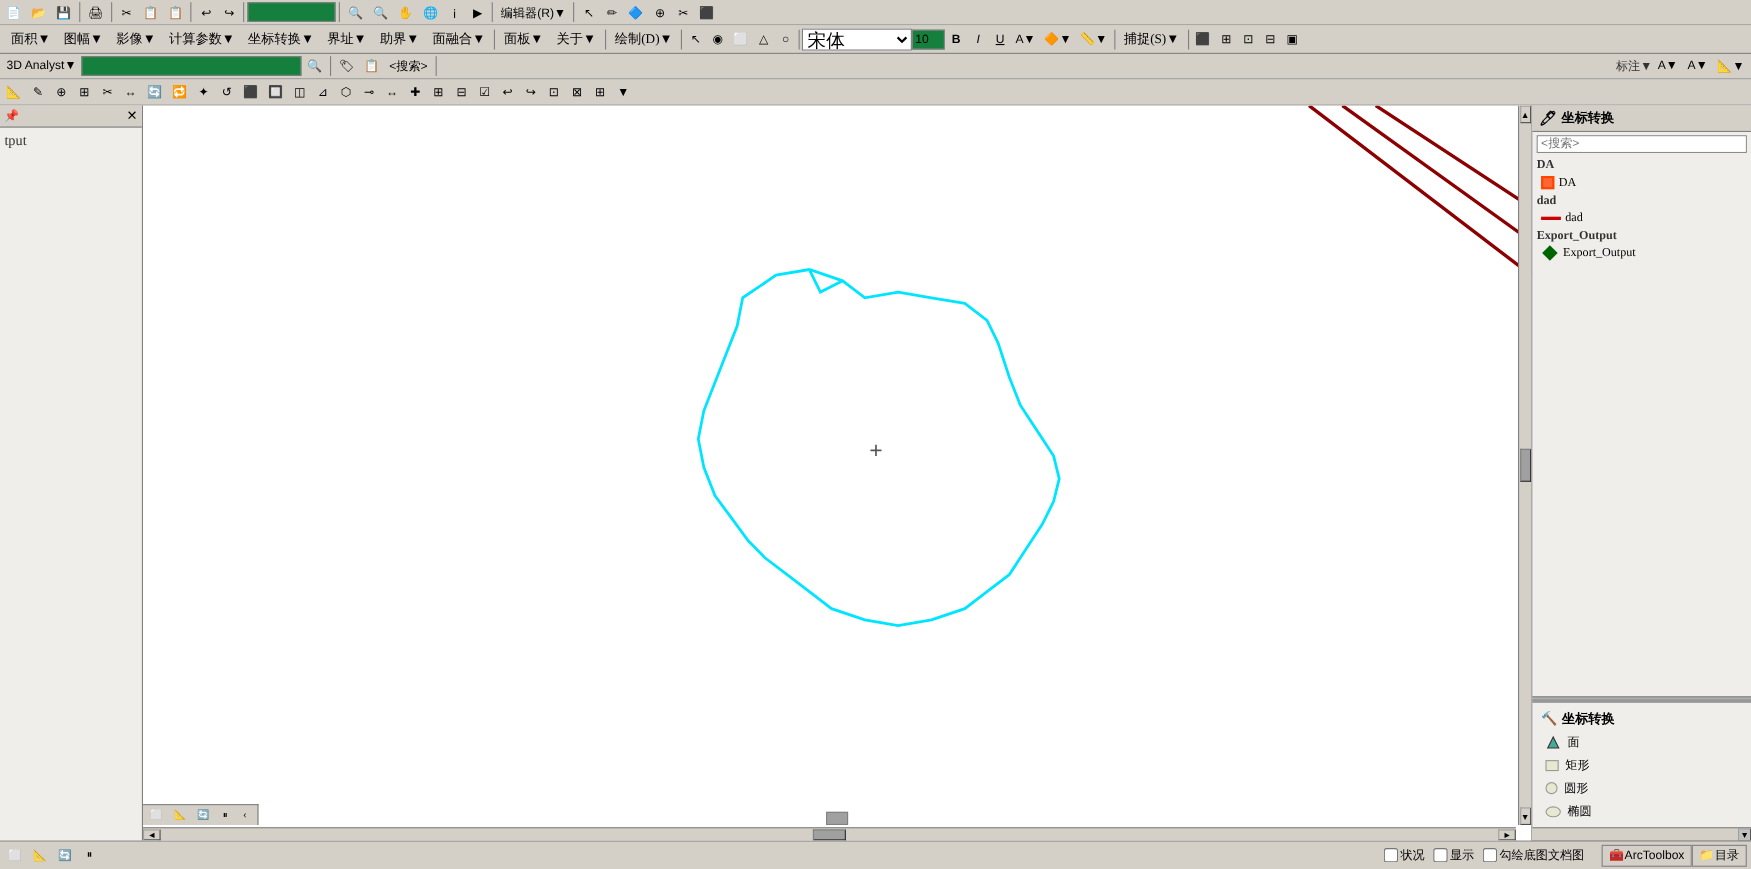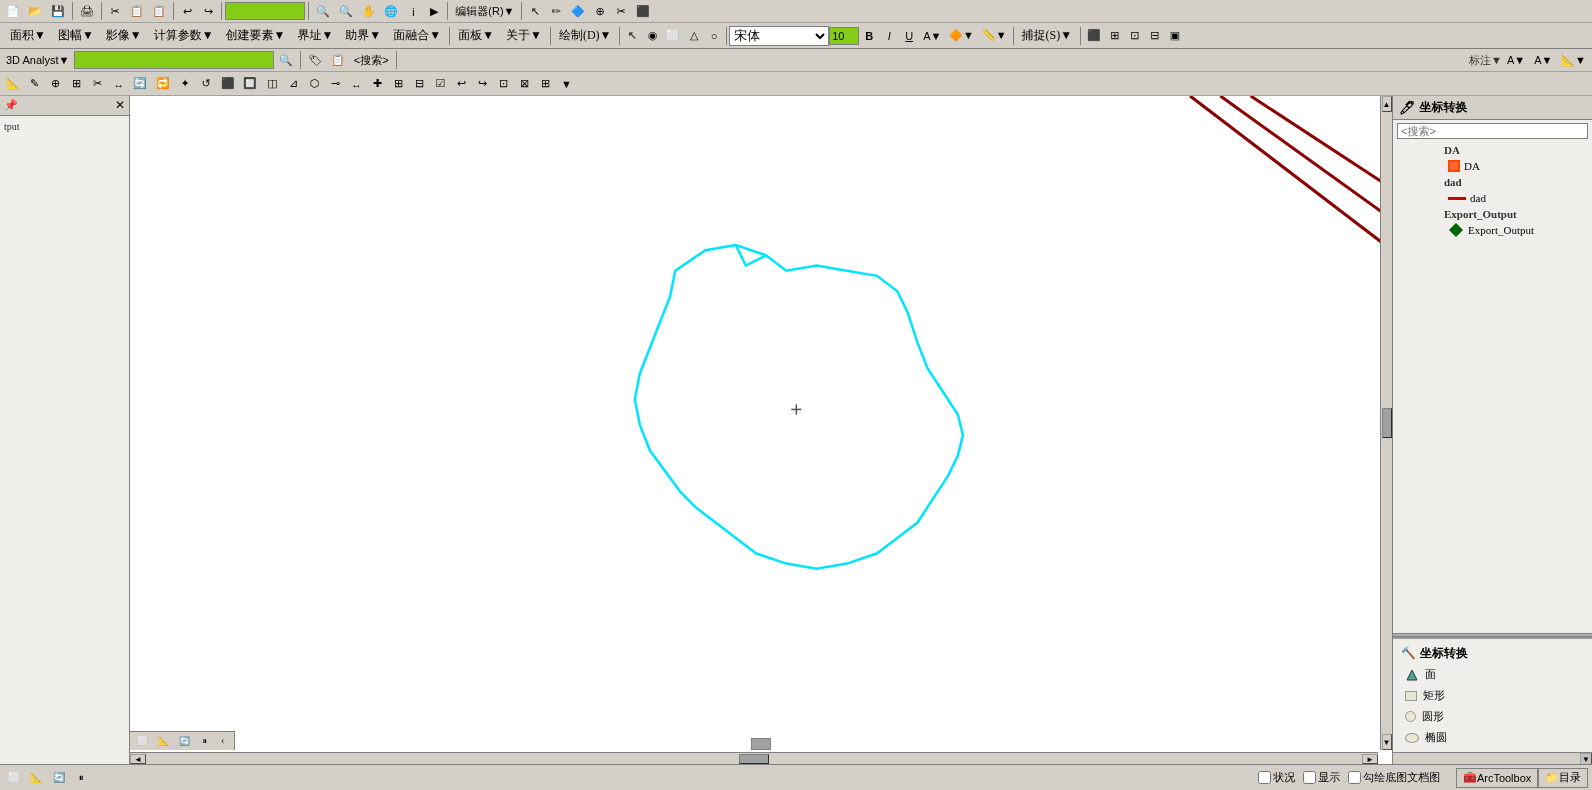--- a/index.html
+++ b/index.html
@@ -19,29 +19,29 @@
     }
     .toolbar-separator {
       width: 1px;
       height: 18px;
       background: #808080;
       margin: 0 2px;
     }
     .toolbar-input {
       height: 18px;
       border: 1px solid #808080;
-      background: #84cc16;
+      background: #15803d;
       font-size: 11px;
       padding: 0 2px;
     }
     .toolbar-select {
       height: 20px;
       border: 1px solid #808080;
       background: white;
-      font-size: 13px;
+      font-size: 17px;
     }
 
     
     .menubar {
       display: flex;
       align-items: center;
       background: #d4d0c8;
       padding: 2px 4px;
       border-bottom: 1px solid #808080;
       min-height: 22px;
@@ -74,21 +74,21 @@
       padding: 2px 4px;
       background: #d4d0c8;
       border-bottom: 1px solid #808080;
     }
     .left-panel-content {
       padding: 4px;
       font-size: 11px;
     }
     .panel-label {
       color: #333;
-      font-size: 10px;
+      font-size: 13px;
       text-align: center;
     }
 
     
     .map-canvas {
       flex: 1;
       background: white;
       position: relative;
       overflow: hidden;
     }
@@ -227,21 +227,21 @@
       <button class="toolbar-btn">⊕</button>
       <button class="toolbar-btn">✂</button>
       <button class="toolbar-btn">⬛</button>
     </div>
 
     <div class="menubar">
       <span class="menu-item">面积▼</span>
       <span class="menu-item">图幅▼</span>
       <span class="menu-item">影像▼</span>
       <span class="menu-item">计算参数▼</span>
-      <span class="menu-item">创建要素▼</span>
+      <span class="menu-item">坐标转换▼</span>
       <span class="menu-item">界址▼</span>
       <span class="menu-item">助界▼</span>
       <span class="menu-item">面融合▼</span>
       <div class="toolbar-separator"></div>
       <span class="menu-item">面板▼</span>
       <span class="menu-item">关于▼</span>
       <div class="toolbar-separator"></div>
       <span class="menu-item">绘制(D)▼</span>
       <div class="toolbar-separator"></div>
 
@@ -426,21 +426,21 @@
 
       <div class="right-panel-header">
         <span style="font-size:13px;">🖊</span>
         <span>坐标转换</span>
       </div>
 
       <div style="display:flex; align-items:center; margin:3px 4px; border:1px solid #808080; background:white;">
         <input type="text" style="flex: 1 1 0%; border: none; outline: none; font-size: 11px; padding: 1px 3px;" placeholder="&lt;搜索&gt;">
       </div>
 
-      <div style="flex:1; overflow-y:auto;padding-left:47px;">
+      <div style="flex:1; overflow-y:auto;">
 
         <div class="layer-group-title">DA</div>
         <div class="layer-item">
           <div style="width:12px; height:12px; border:2px solid #ff4500; background:#ff6633; flex-shrink:0;"></div>
           <span>DA</span>
         </div>
 
         <div class="layer-group-title">dad</div>
         <div class="layer-item">
           <div style="width:18px; height:3px; background:#cc0000; flex-shrink:0;"></div>

